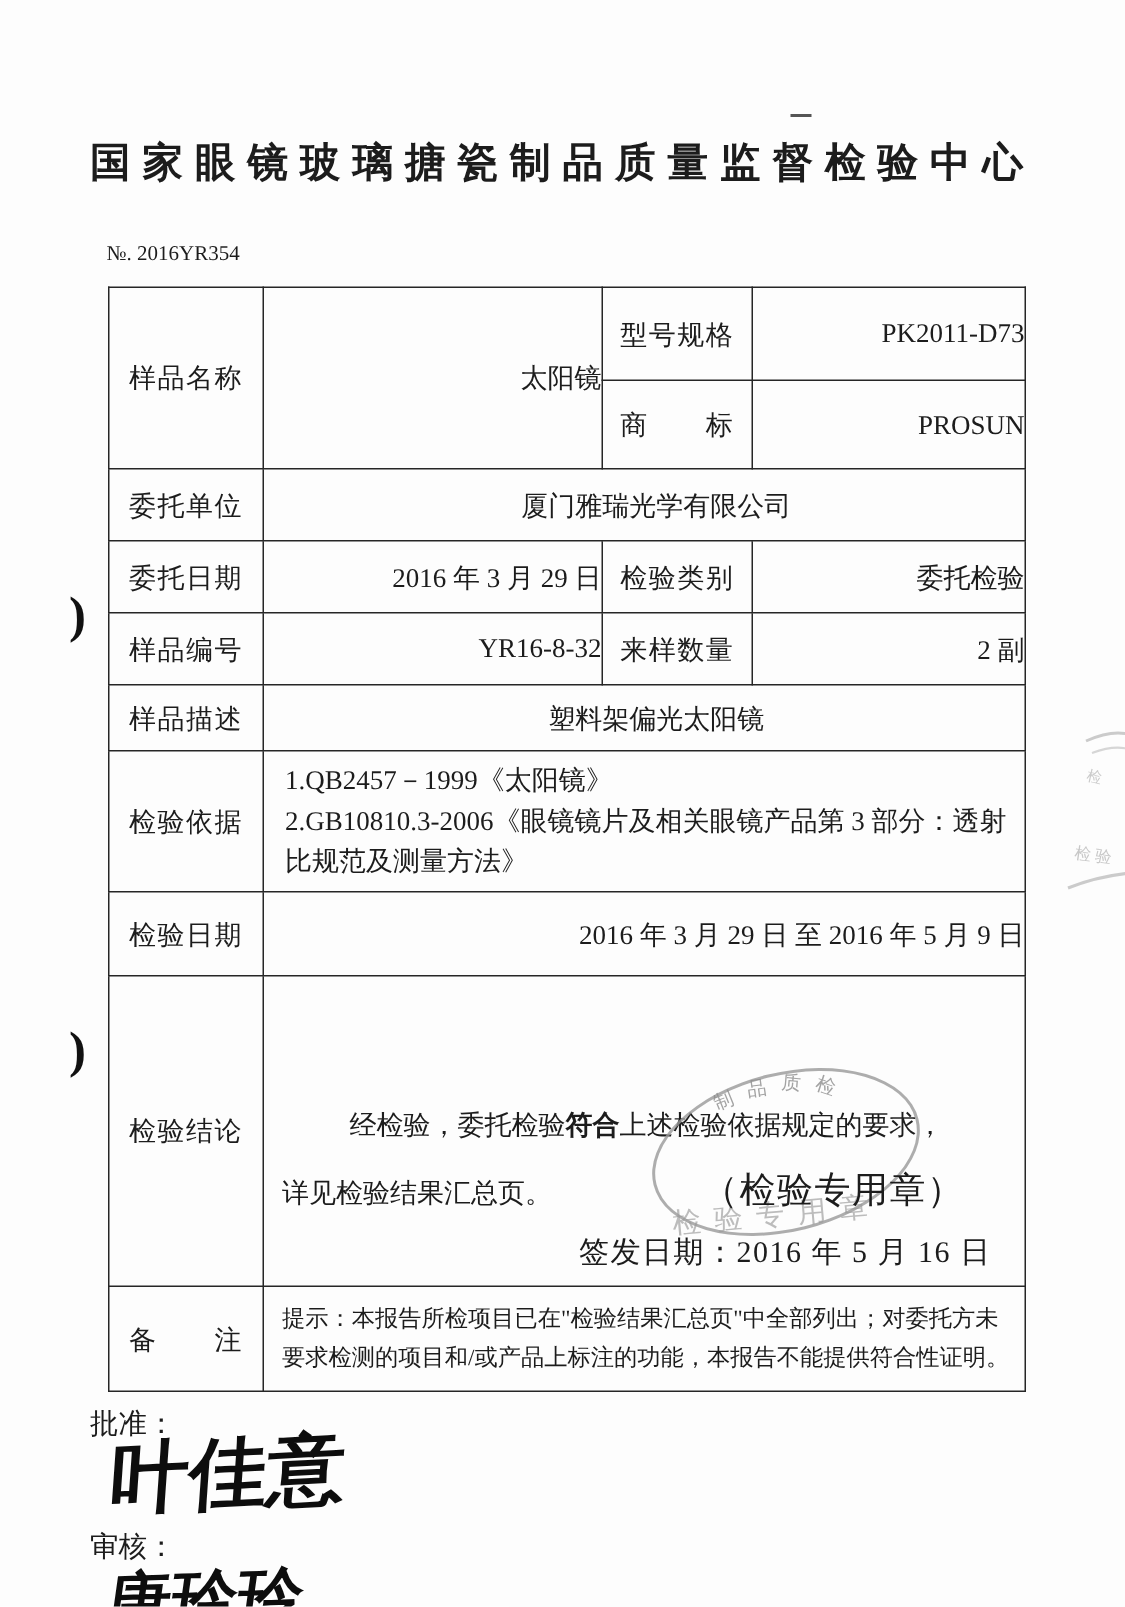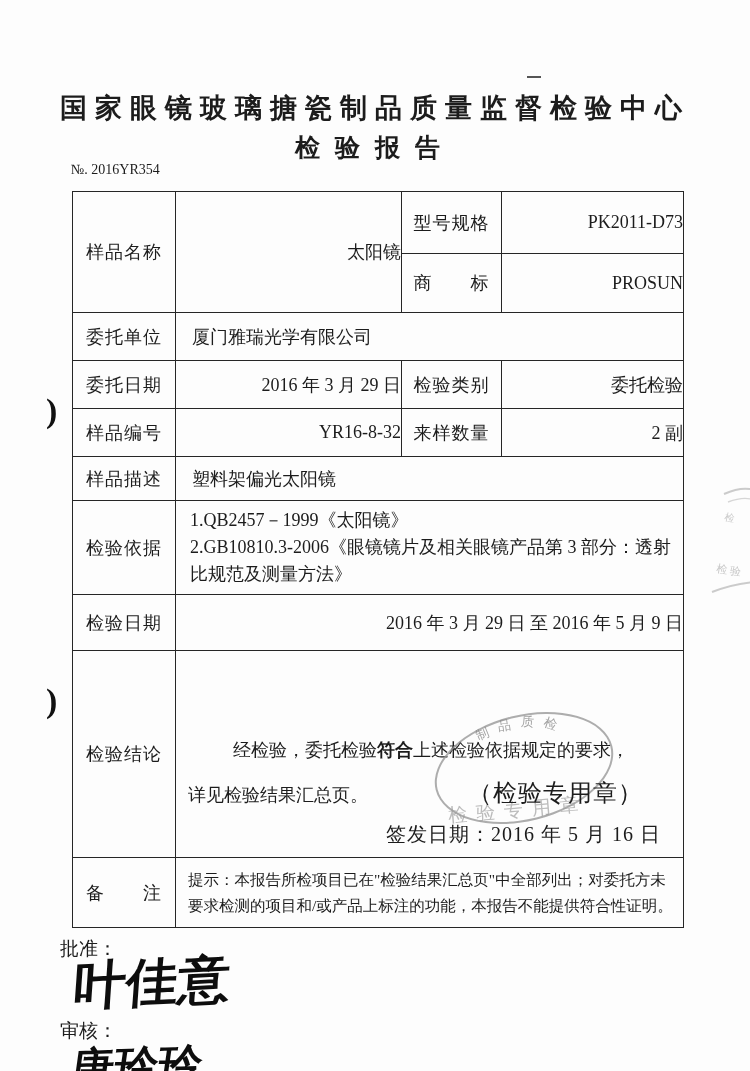--- a/index.html
+++ b/index.html
@@ -43,21 +43,21 @@
     table-layout: fixed;
   }
   table.report td {
     border: 1.6px solid #262626;
     font-size: 18px;
     vertical-align: middle;
     overflow: hidden;
   }
   td.lbl { text-align: center; letter-spacing: 1px; }
   td.val-c { text-align: right; }
-  td.val-l { text-align: left; padding-left: 16px; }
+  td.val-l { text-align: center; padding-left: 16px; }
   .basis-cell { padding: 6px 10px 6px 14px; line-height: 27px; }
   
   .concl-cell { position: relative; padding: 0; }
   .concl-line1 { margin: 36px 16px 0 12px; text-indent: 2.5em; line-height: 28px; }
   .concl-line1 b { font-weight: 700; }
   .concl-line2 { margin: 17px 16px 0 12px; line-height: 28px; }
   .stamp {
     position: absolute; left: 257px; top: 64px;
     width: 182px; height: 106px;
     border: 2px solid #999;
@@ -120,21 +120,20 @@
   .right-stamp-fragment svg { opacity: .5; }
 </style>
 </head>
 <body>
 
 <div class="page">
 
   <div class="top-dash"></div>
 
   <div class="org-title">国家眼镜玻璃搪瓷制品质量监督检验中心</div>
-  <div class="report-title">检验报告</div>
 
   <div class="meta-row">
     <span class="no">№. 2016YR354</span>
   </div>
 
   <table class="report">
     <colgroup>
       <col style="width:103px">
         <col style="width:226px">
         <col style="width:100px">

